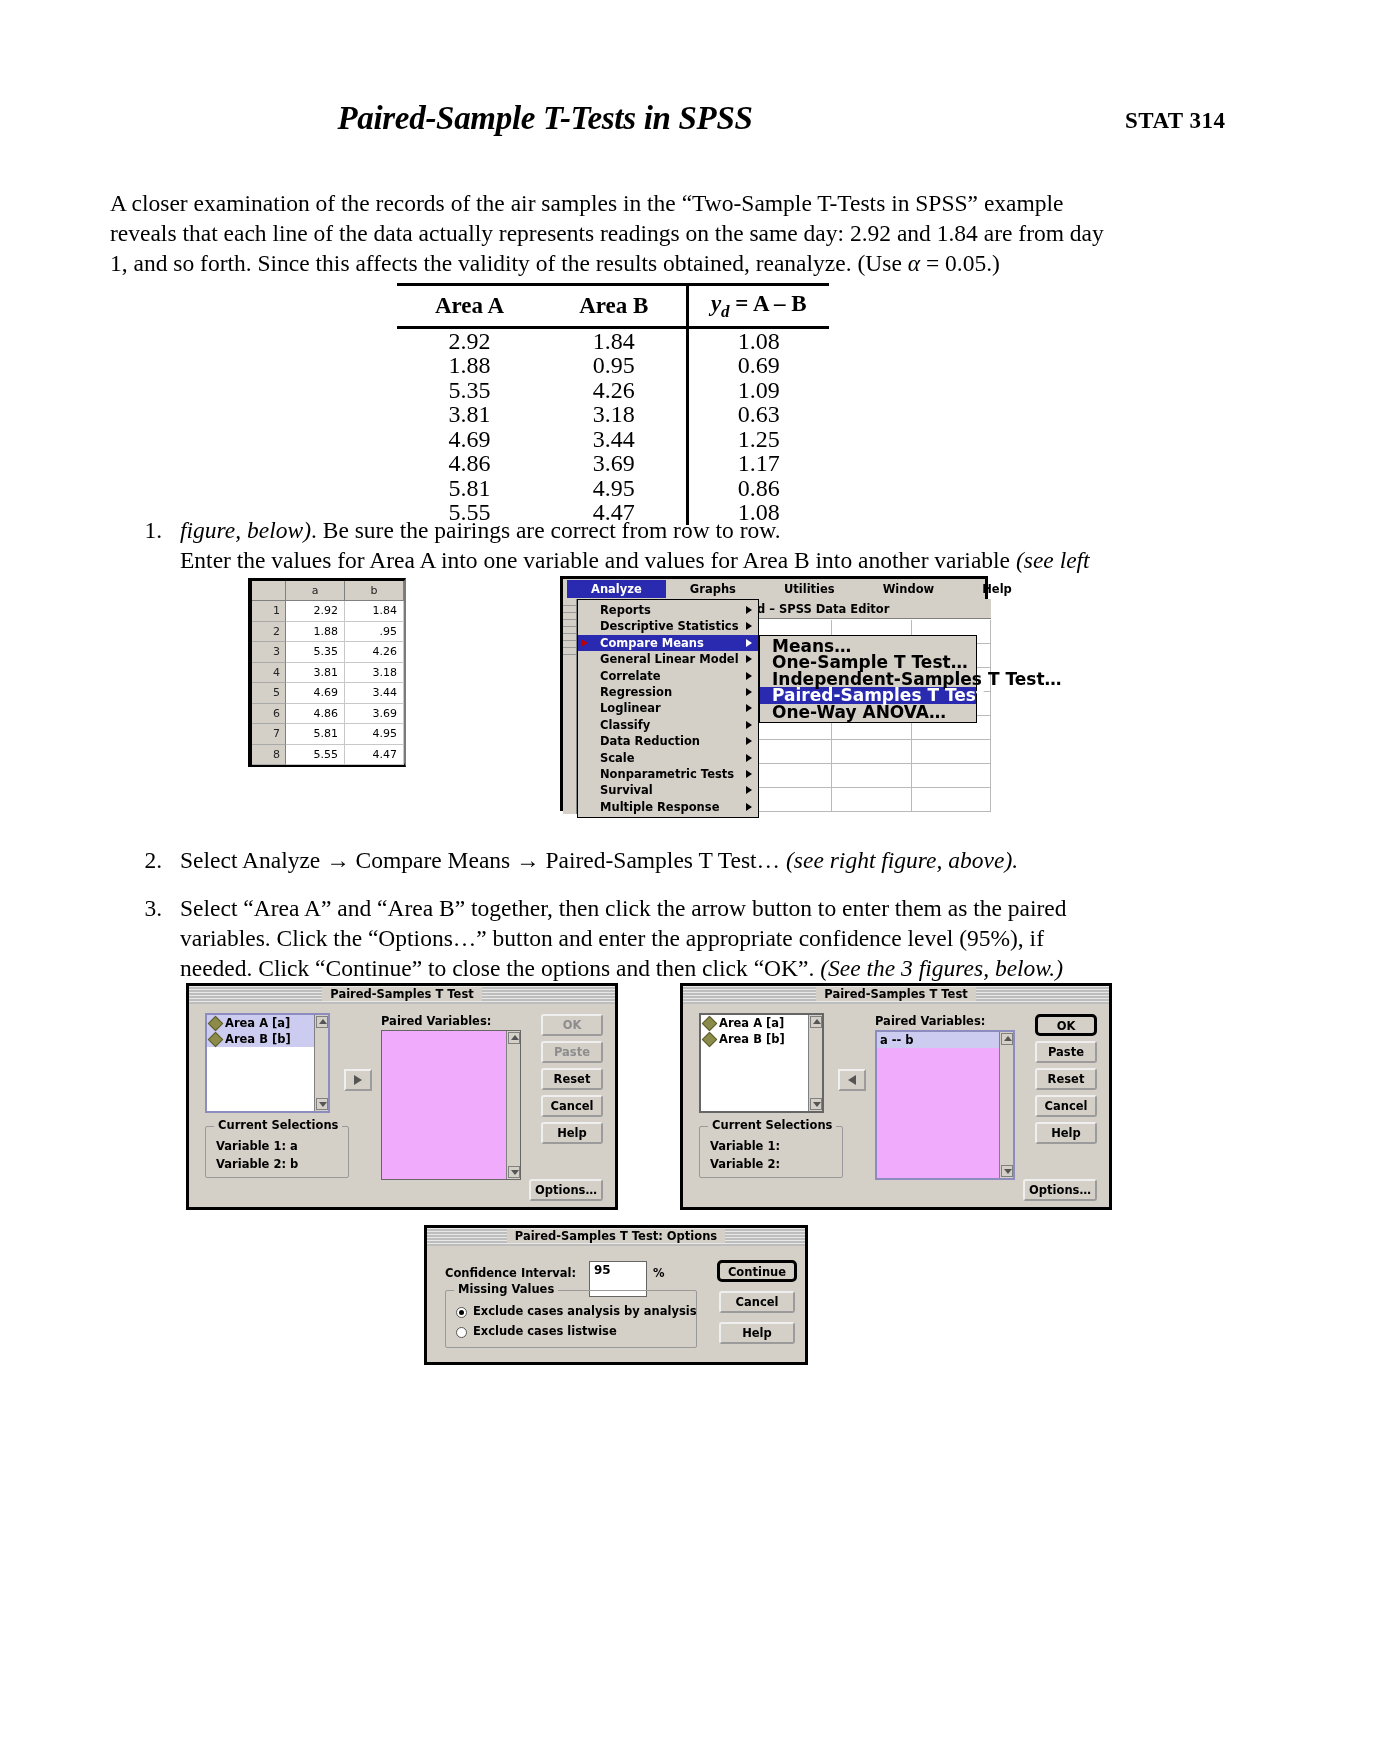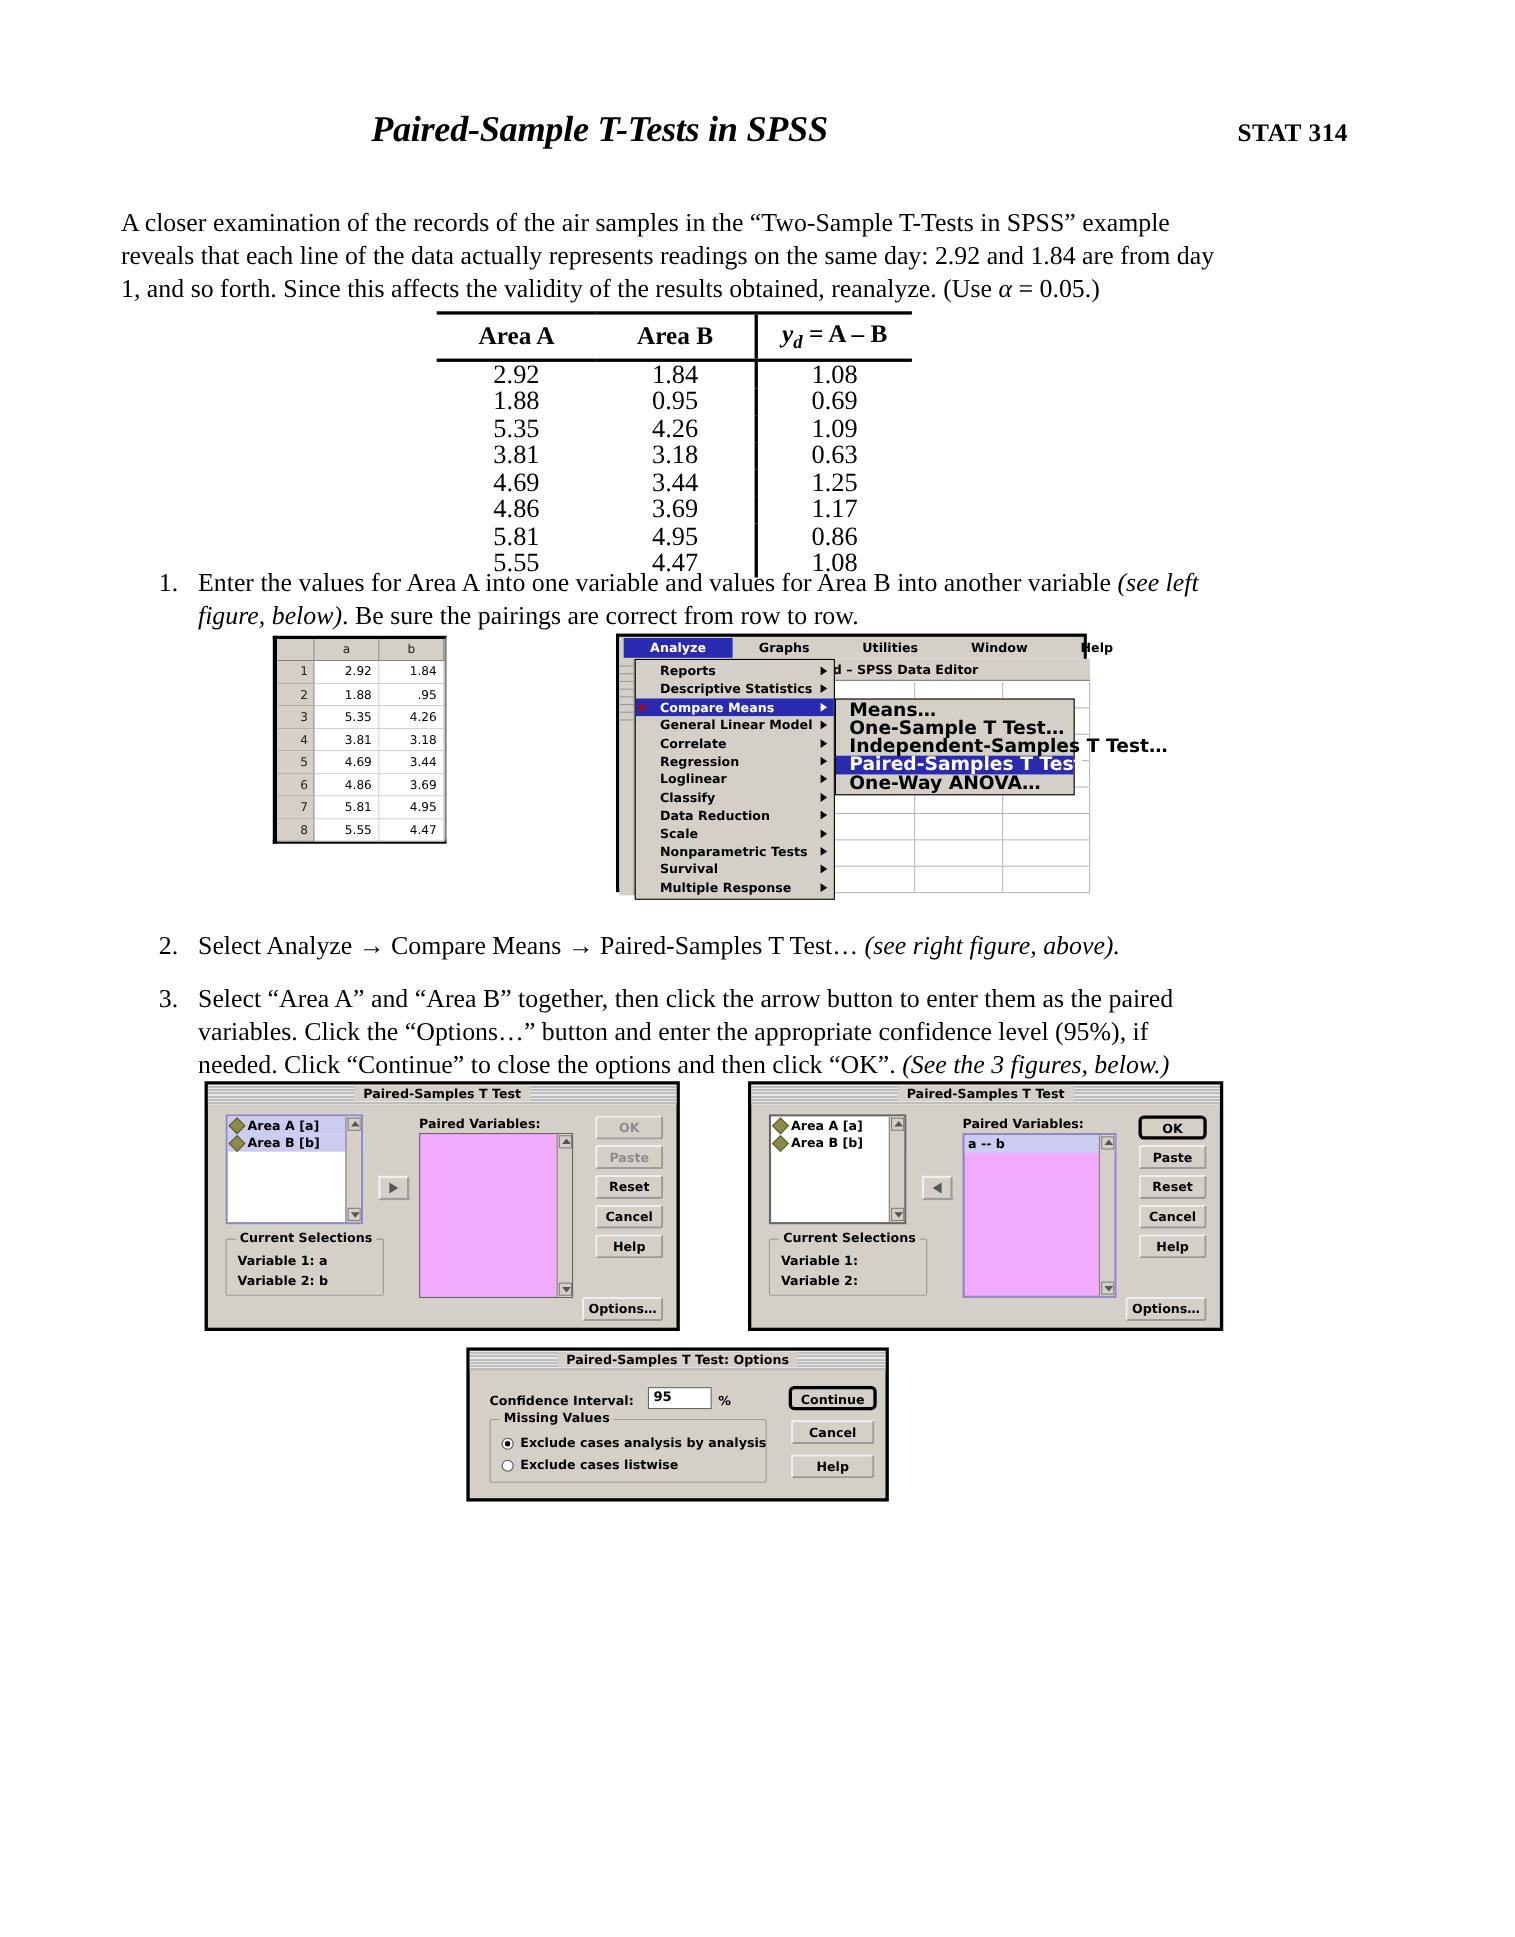--- a/index.html
+++ b/index.html
@@ -274,22 +274,22 @@
         <td class="col-a">5.55</td>
         <td class="col-b">4.47</td>
         <td class="col-d sep">1.08</td>
       </tr>
     </tbody>
 </table>
 
 <div class="step" style="left:110px; top:515px; width:1015px;">
   <span class="num">1.</span>
   <span class="body">
+    <span class="ln"><span class="it">figure, below)</span><span>.  Be sure the pairings are correct from row to row.</span></span>
     <span class="ln"><span>Enter the values for Area A into one variable and values for Area B into another variable </span><span class="it">(see left</span></span>
-    <span class="ln"><span class="it">figure, below)</span><span>.  Be sure the pairings are correct from row to row.</span></span>
   </span>
 </div>
 
 <div class="spss-grid">
   <div class="grid-head">
     <div class="corner"></div>
     <div class="ch">a</div>
     <div class="ch">b</div>
   </div>
   <div id="grid-body">
@@ -526,21 +526,21 @@
     <span class="glabel">Current Selections</span>
     <span class="gline" style="left:10px; top:12px;">Variable 1:</span>
     <span class="gline" style="left:10px; top:30px;">Variable 2:</span>
   </div>
 </div>
 
 <div class="dlg" style="left:424px; top:1225px; width:384px; height:140px;">
   <div class="dlg-title"><span>Paired-Samples T Test: Options</span></div>
 
   <div class="gline" style="left:18px; top:38px;">Confidence Interval:</div>
-  <div class="opt-input" style="left:162px; top:33px; width:58px; height:20px;">95</div>
+  <div class="opt-input" style="left:162px; top:33px; width:58px; height:36px;">95</div>
   <div class="gline" style="left:226px; top:38px;">%</div>
 
   <div class="group" style="left:18px; top:62px; width:252px; height:58px;">
     <span class="glabel">Missing Values</span>
     <div class="radio-row" style="left:10px; top:13px;">
       <span class="radio on"></span>
       <span>Exclude cases analysis by analysis</span>
     </div>
     <div class="radio-row" style="left:10px; top:33px;">
       <span class="radio"></span>

